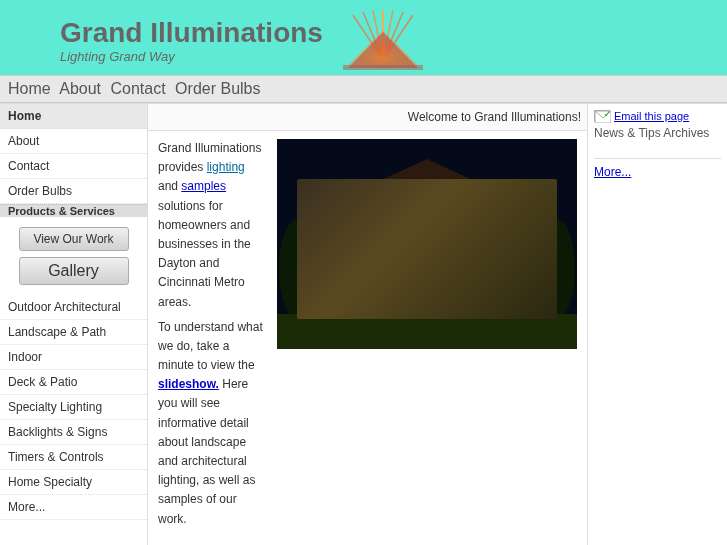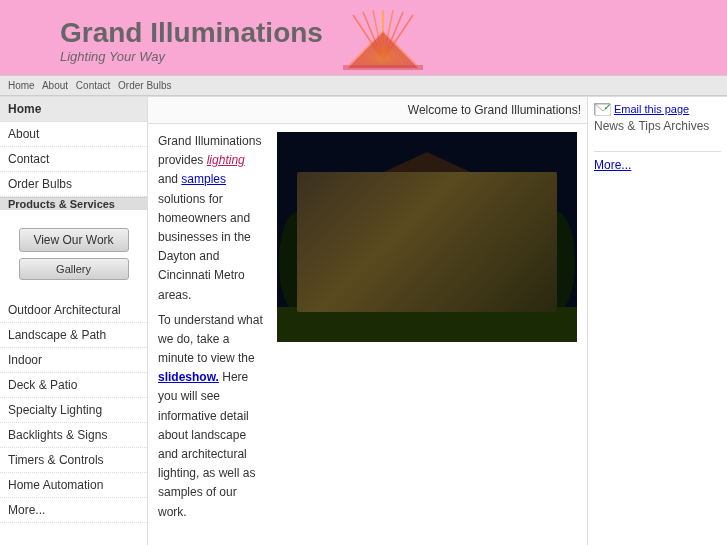--- a/index.html
+++ b/index.html
@@ -1,20 +1,20 @@
 <!DOCTYPE html>
 <html><head>
   <meta charset="utf-8">
   <style>
     * { margin: 0; padding: 0; box-sizing: border-box; }
     body { font-family: Arial, sans-serif; font-size: 12px; color: #333; background: #fff; width: 727px; }
 
     
     #header {
-      background: #f9a8d4;
+      background: #5eead4;
       padding: 10px 20px 5px 60px;
       display: flex;
       align-items: center;
       gap: 20px;
     }
     #header-text h1 {
       font-size: 28px;
       color: #666;
       font-weight: bold;
     }
@@ -30,21 +30,21 @@
       order: 2;
     }
     #header-text { order: 1; }
 
     
     #navbar {
       background: #e8e8e8;
       border-top: 1px solid #ccc;
       border-bottom: 1px solid #ccc;
       padding: 4px 8px;
-      font-size: 10px;
+      font-size: 16px;
     }
     #navbar span {
       margin-right: 5px;
       color: #555;
     }
 
     
     #main {
       display: flex;
       border-top: 1px solid #ddd;
@@ -79,21 +79,21 @@
     .sidebar-gallery-btn {
       margin: 6px auto;
       display: block;
       width: 110px;
       background: linear-gradient(to bottom, #f0f0f0, #d0d0d0);
       border: 1px solid #aaa;
       border-radius: 3px;
       padding: 4px 0;
       text-align: center;
       cursor: pointer;
-      font-size: 11px;
+      font-size: 16px;
     }
     .sidebar-viewwork-btn {
       margin: 6px auto 2px;
       display: block;
       width: 110px;
       background: linear-gradient(to bottom, #f0f0f0, #d0d0d0);
       border: 1px solid #aaa;
       border-radius: 3px;
       padding: 4px 0;
       text-align: center;
@@ -219,21 +219,21 @@
       font-size: 12px;
       cursor: pointer;
     }
   </style>
 </head>
 <body>
 
 <div id="header">
   <div id="header-text">
     <h1>Grand Illuminations</h1>
-    <p>Lighting Your Way</p>
+    <p>Lighting Grand Way</p>
   </div>
   <svg id="logo-graphic" viewBox="0 0 80 60" xmlns="http://www.w3.org/2000/svg">
 
     <defs>
       <radialGradient id="sunGrad" cx="50%" cy="80%" r="60%">
         <stop offset="0%" style="stop-color:#ffcc44;stop-opacity:1"></stop>
         <stop offset="100%" style="stop-color:#ff6633;stop-opacity:0.3"></stop>
       </radialGradient>
     </defs>
 
@@ -262,44 +262,44 @@
 <div id="main">
 
   <div id="sidebar">
     <div class="sidebar-item active">Home</div>
     <div class="sidebar-item">About</div>
     <div class="sidebar-item">Contact</div>
     <div class="sidebar-item">Order Bulbs</div>
 
     <div class="sidebar-section-header">Products &amp; Services</div>
 
-    <div style="padding: 12px 0;">
+    <div style="padding: 4px 0;">
       <div class="sidebar-viewwork-btn">View Our Work</div>
       <div class="sidebar-gallery-btn">Gallery</div>
     </div>
 
     <div class="sidebar-item">Outdoor Architectural</div>
     <div class="sidebar-item">Landscape &amp; Path</div>
     <div class="sidebar-item">Indoor</div>
     <div class="sidebar-item">Deck &amp; Patio</div>
     <div class="sidebar-item">Specialty Lighting</div>
     <div class="sidebar-item">Backlights &amp; Signs</div>
     <div class="sidebar-item">Timers &amp; Controls</div>
-    <div class="sidebar-item">Home Automation</div>
+    <div class="sidebar-item">Home Specialty</div>
     <div class="sidebar-item">More...</div>
   </div>
 
   <div id="content">
     <div id="content-header">Welcome to Grand Illuminations!</div>
     <div id="content-body">
       <div class="intro-wrap">
         <div class="intro-text">
           <p style="margin-bottom:6px;">
             <span>Grand Illuminations provides </span>
-            <a href="#" style="color:#be185d;text-decoration:underline;font-style:italic;">lighting</a>
+            <a href="#" style="color:#0369a1;text-decoration:underline;">lighting</a>
             <span> and </span>
             <a href="#" style="color:#00c;text-decoration:underline;">samples</a>
             <span> solutions for homeowners and businesses in the Dayton and Cincinnati Metro areas.</span>
           </p>
           <p style="margin-bottom:20px;">
             <span>To understand what we do, take a minute to view the </span>
             <a href="#" style="color:#00c;text-decoration:underline;font-weight:bold;">slideshow.</a>
             <span> Here you will see informative detail about landscape and architectural lighting, as well as samples of our work.</span>
           </p>
           <p class="content-para">

